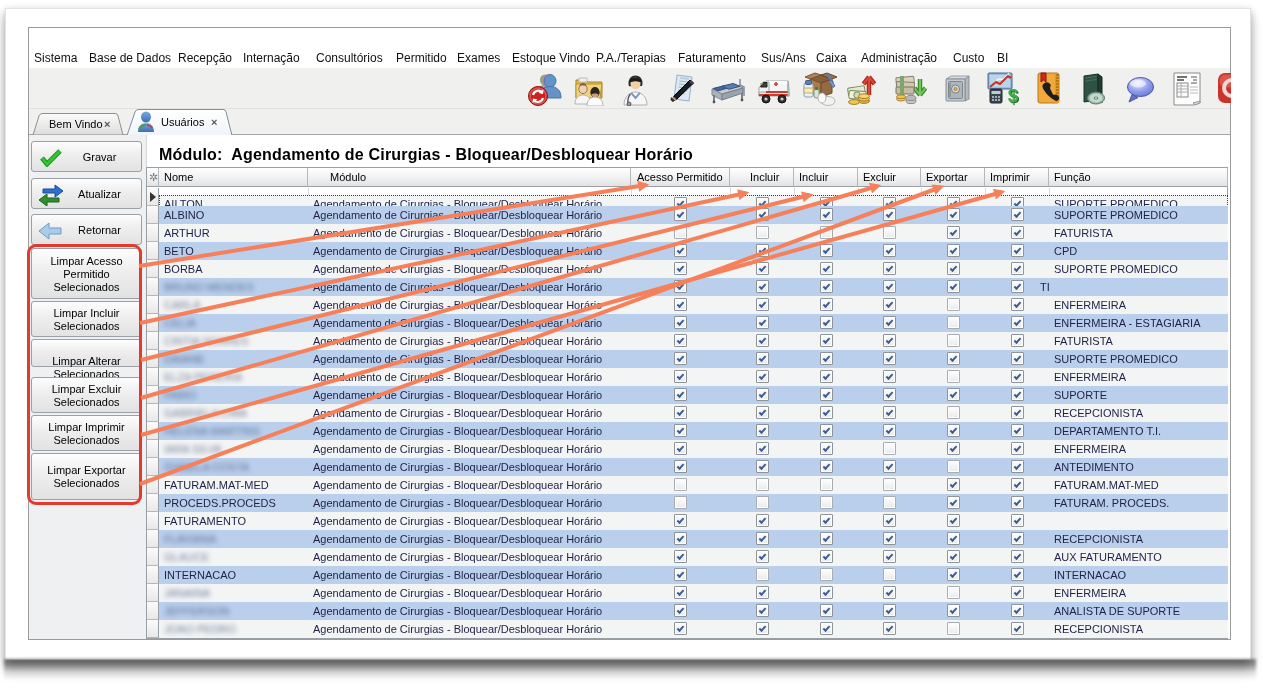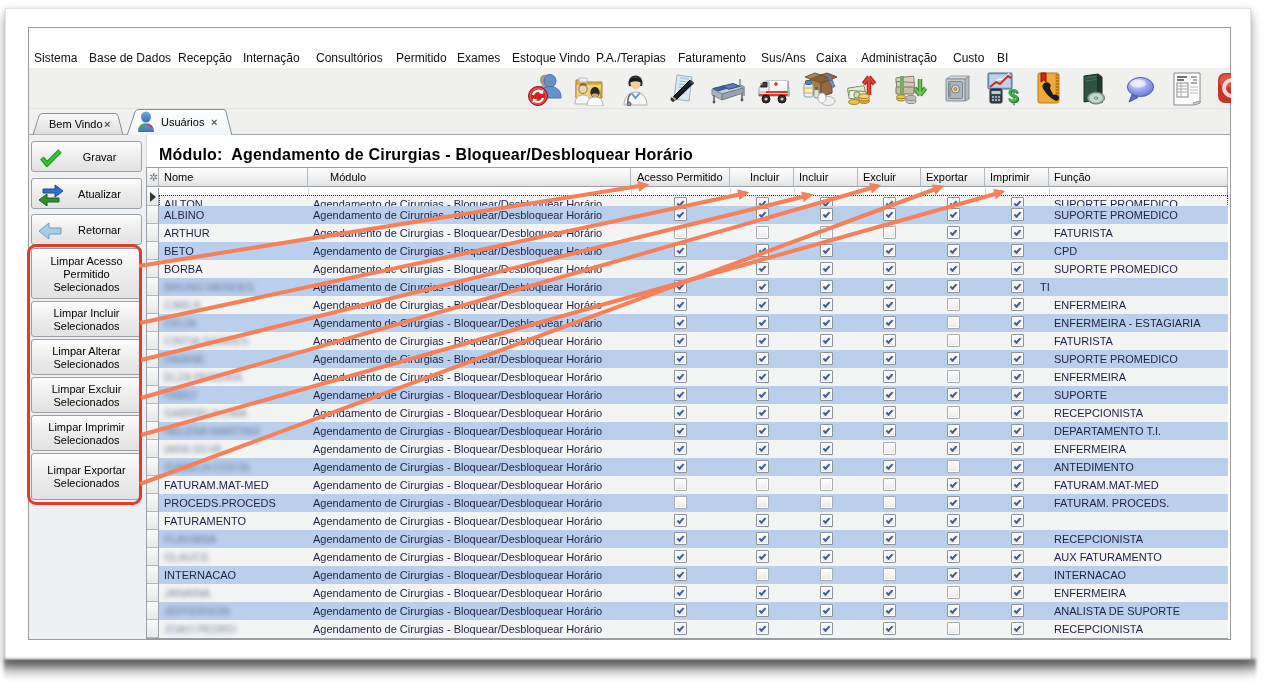--- a/index.html
+++ b/index.html
@@ -294,21 +294,21 @@
         <div class="bt" style="top:9px;padding-left:26px">Atualizar</div>
       </div>
 <div class="btn" style="top:79px;height:31px">
         <svg class="abs" style="left:5px;top:6px" width="26" height="20" viewBox="0 0 26 20">
           <path d="M24 7H12V2L2 10l10 8v-5h12z" fill="#a9cbe8" stroke="#6f9ec4"></path>
         </svg>
         <div class="bt" style="top:9px;padding-left:26px">Retornar</div>
       </div>
 <div class="btn" style="top:113px;height:51px;padding-top:6px;line-height:13px">Limpar Acesso<br>Permitido<br>Selecionados</div>
 <div class="btn" style="top:166px;height:36px;padding-top:5px;line-height:13px">Limpar Incluir<br>Selecionados</div>
-<div class="btn" style="top:204px;height:36px;padding-top:5px;line-height:13px">Limpar Alterar<br>Selecionados</div>
+<div class="btn" style="top:204px;height:28px;padding-top:15px;line-height:13px">Limpar Alterar<br>Selecionados</div>
 <div class="btn" style="top:242px;height:36px;padding-top:5px;line-height:13px">Limpar Excluir<br>Selecionados</div>
 <div class="btn" style="top:280px;height:36px;padding-top:5px;line-height:13px">Limpar Imprimir<br>Selecionados</div>
 <div class="btn" style="top:318px;height:47px;padding-top:10px;line-height:13px">Limpar Exportar<br>Selecionados</div>
 <div id="redbox"></div>
 <div id="gtitle">Módulo:&nbsp; Agendamento de Cirurgias - Bloquear/Desbloquear Horário</div>
 <div id="grid">
 <div class="hc" style="left:0;width:12px">
           <span style="left:2px;color:#777">✲</span>
         </div>
 <div class="hc" style="left:12px;width:149px">

